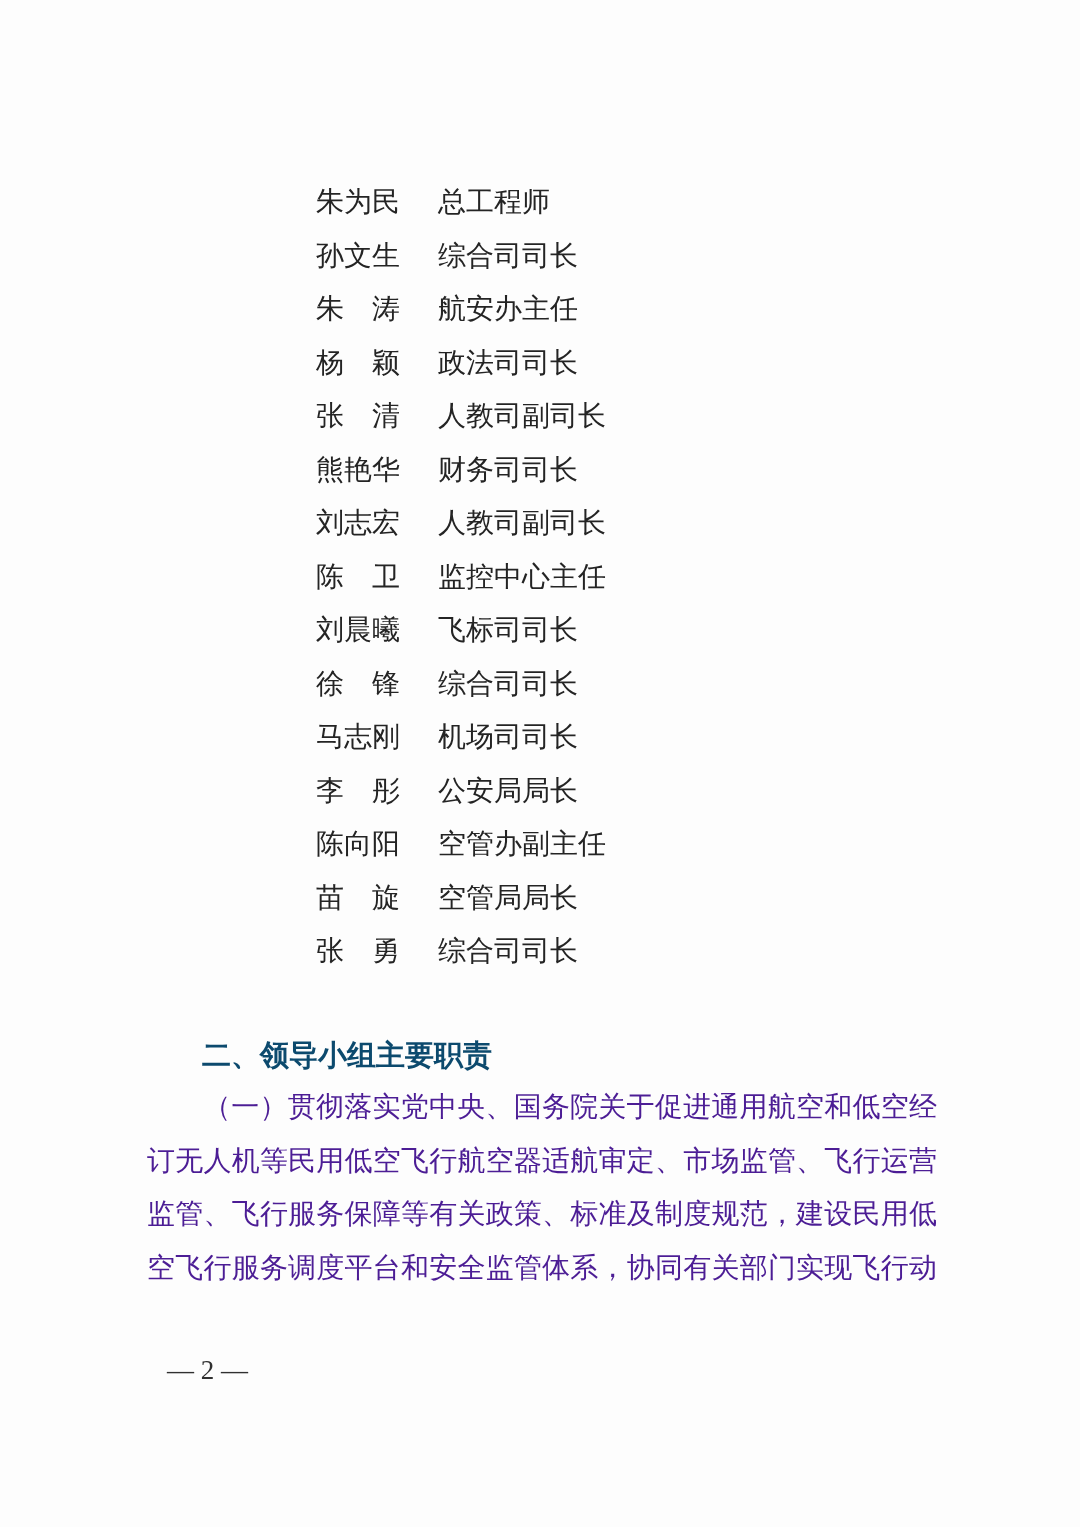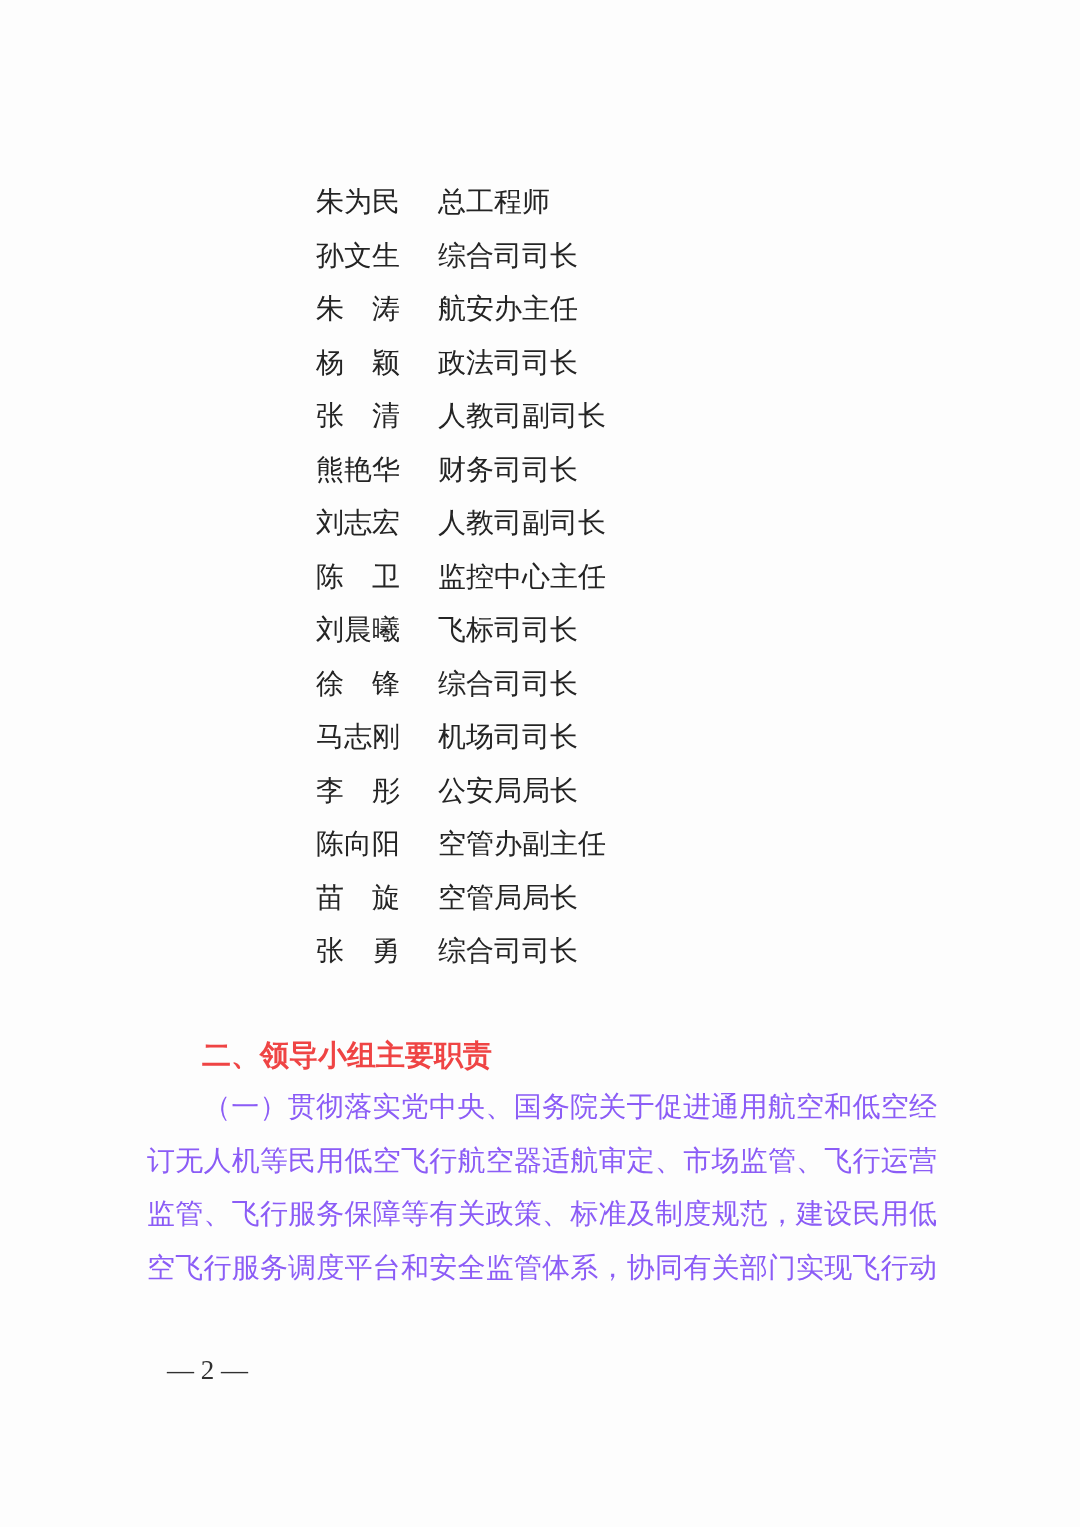--- a/index.html
+++ b/index.html
@@ -45,39 +45,39 @@
 
   
   .section-heading {
     position: absolute;
     left: 202px;
     top: 1036px;
     margin: 0;
     font-family: "Liberation Sans", "DejaVu Sans", sans-serif;
     font-size: 29px;
     font-weight: 700;
-    color: #ef4444;
+    color: #0c4a6e;
     white-space: nowrap;
     text-align: right;
   }
 
   
   .body-paragraph {
     position: absolute;
     left: 147px;
     top: 1090px;
     width: 790px;
   }
   .body-line {
     font-size: 28px;
     height: 53.5px;
     line-height: 34px;
     text-align: justify;
     text-align-last: justify;
-    color: #8b5cf6;
+    color: #4c1d95;
     white-space: nowrap;
   }
   .body-line.first-line {
     text-indent: 56px;
   }
 
   
   .page-number {
     position: absolute;
     left: 167px;

